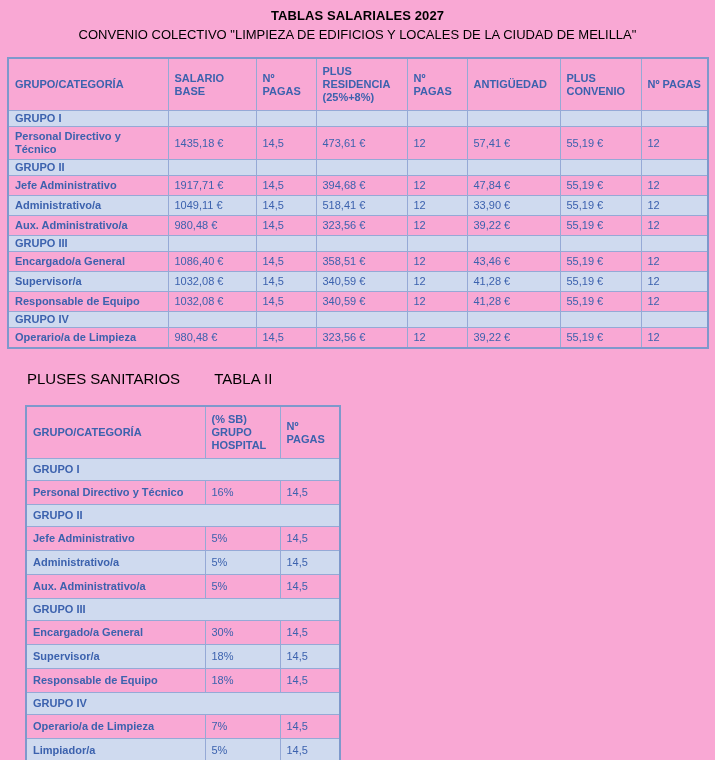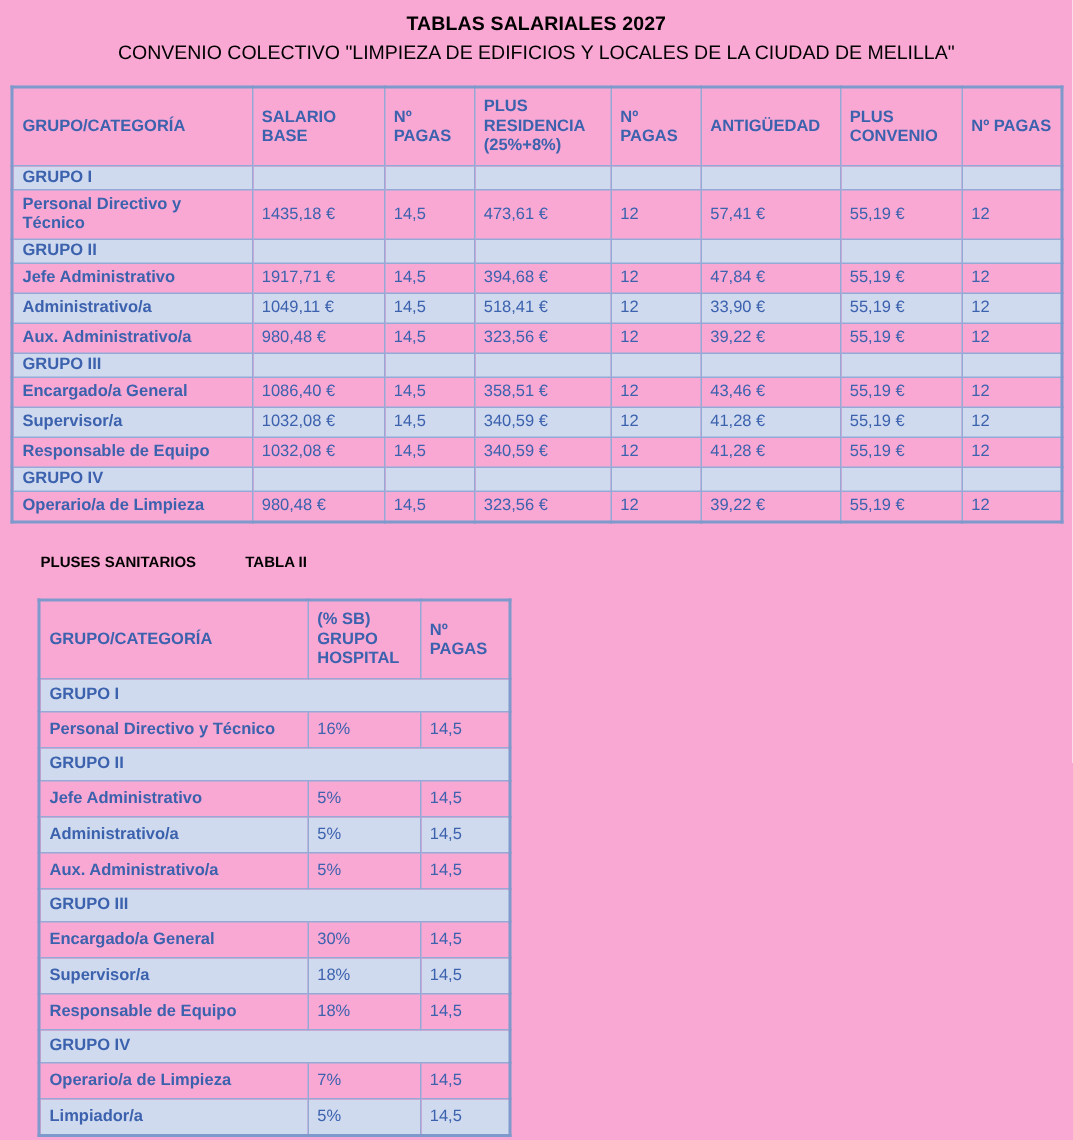--- a/index.html
+++ b/index.html
@@ -55,22 +55,22 @@
     width: 700px;
   }
   #table2 {
     margin: 18px 0 0 25px;
     width: 314px;
   }
   #table2 td { padding: 5px 6px; }
   #table2 tr[data-name="group-row"] td { padding: 4px 6px; }
   .section-heading {
     margin: 21px 0 0 27px;
-    font-size: 10px;
-    font-weight: bold;
+    font-size: 15px;
+    font-weight: normal;
   }
   .section-heading .tabla-label { margin-left: 30px; }
 </style>
 </head>
 <body>
 
 <div class="page" data-name="document-page">
 
   <div class="title" data-name="page-title">TABLAS SALARIALES 2027</div>
   <div class="subtitle" data-name="page-subtitle">CONVENIO COLECTIVO "LIMPIEZA DE EDIFICIOS Y LOCALES DE LA CIUDAD DE MELILLA"</div>

